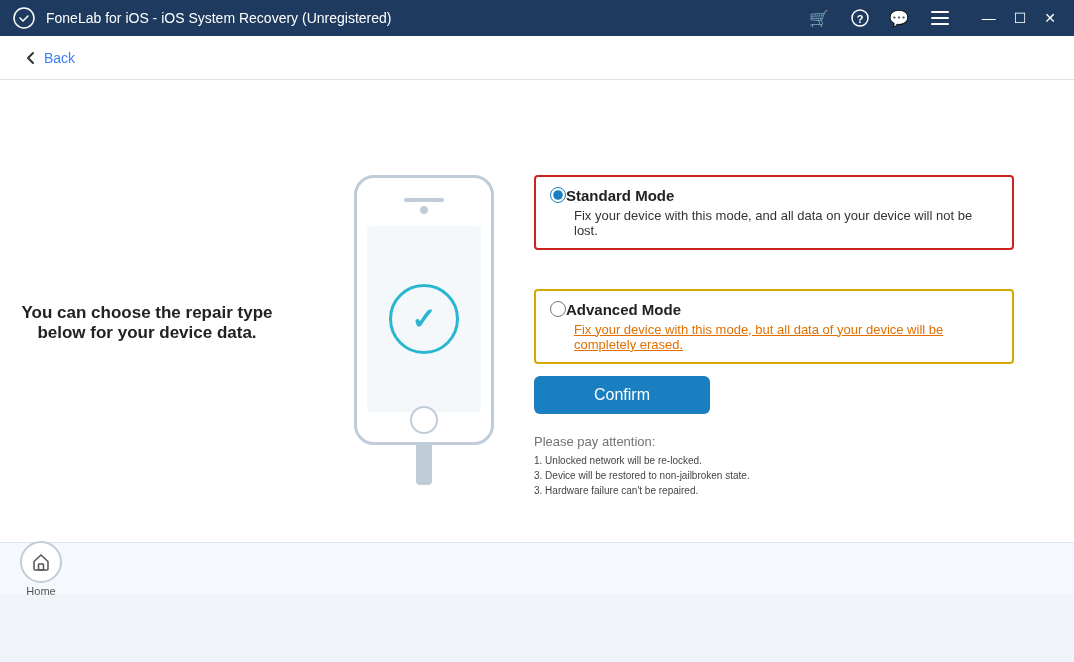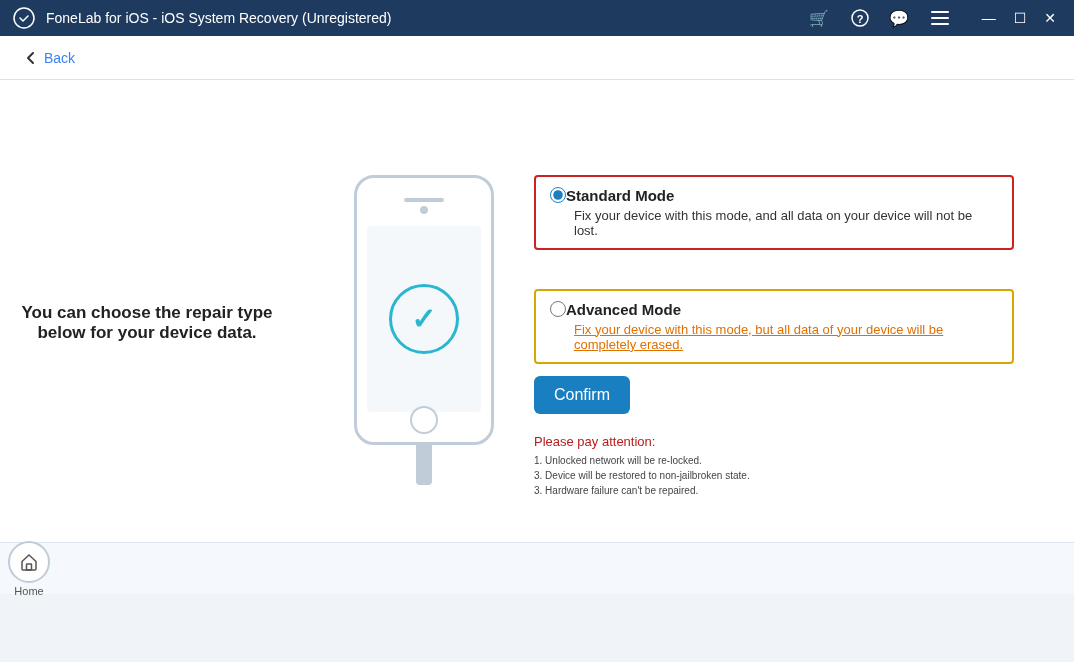--- a/index.html
+++ b/index.html
@@ -236,32 +236,32 @@
     }
     .mode-box.advanced .mode-desc {
       color: #e07000;
     }
 
     .confirm-btn {
       background: #1a7fc1;
       color: white;
       border: none;
       border-radius: 6px;
-      padding: 10px 20px;
+      padding: 10px 60px;
       font-size: 16px;
       cursor: pointer;
       align-self: flex-start;
     }
 
     .attention-section {
       margin-top: 8px;
     }
     .attention-title {
       font-size: 13px;
-      color: #b91c1c;
+      color: #737373;
       margin-bottom: 6px;
     }
     .attention-list {
       list-style: none;
       font-size: 10px;
       color: #444;
     }
     .attention-list li {
       margin-bottom: 4px;
     }
@@ -270,21 +270,21 @@
     .footer {
       position: absolute;
       bottom: 0;
       left: 0;
       right: 0;
       height: 52px;
       background: #f5f8fc;
       border-top: 1px solid #dde4ec;
       display: flex;
       align-items: center;
-      padding: 0 8px;
+      padding: 0 20px;
     }
     .home-btn {
       display: flex;
       flex-direction: column;
       align-items: center;
       background: none;
       border: none;
       cursor: pointer;
       gap: 2px;
     }

